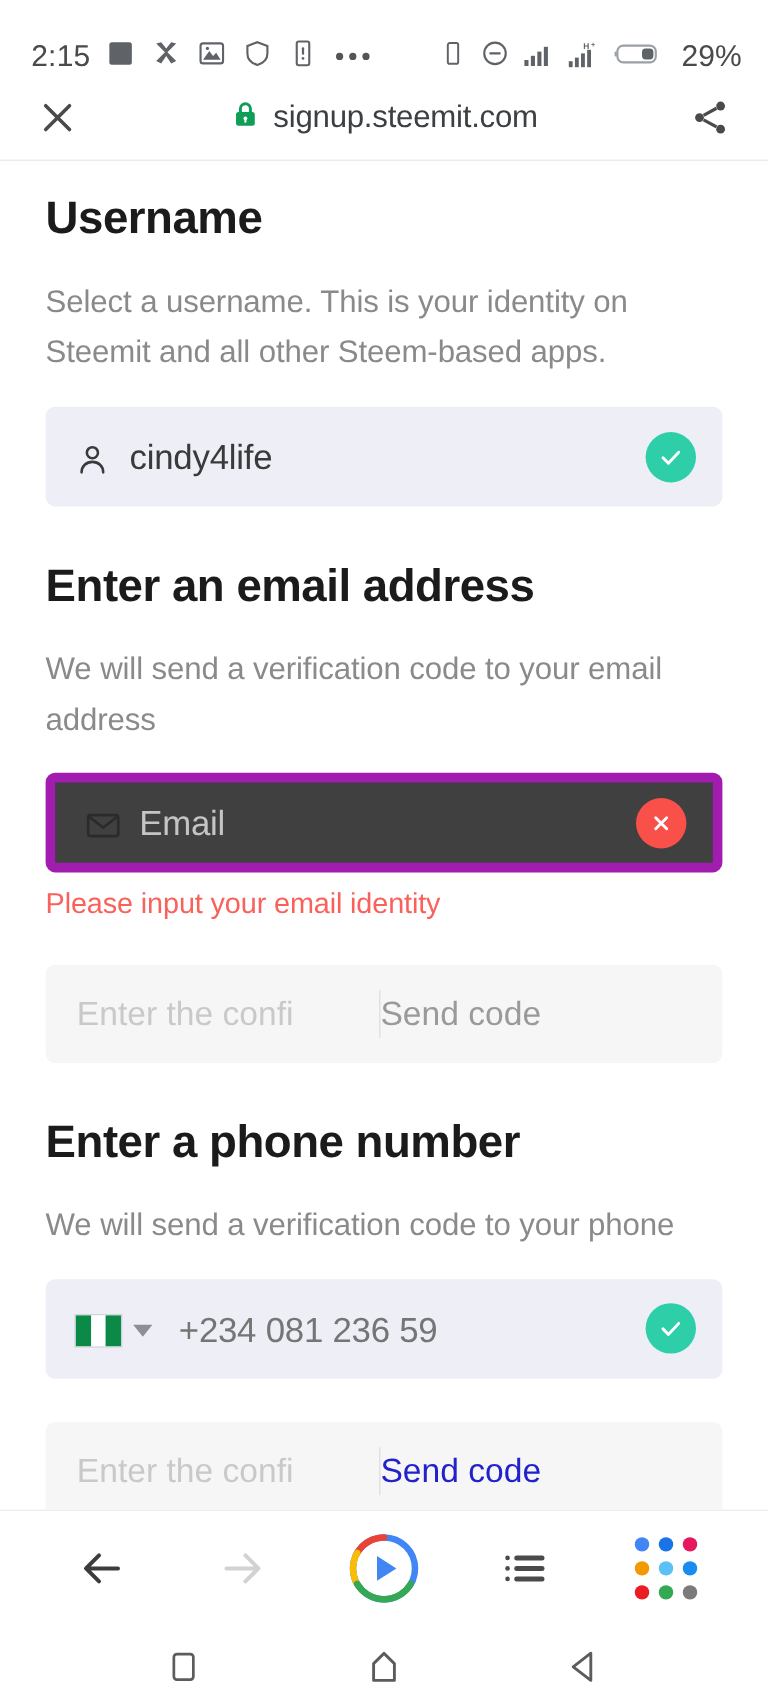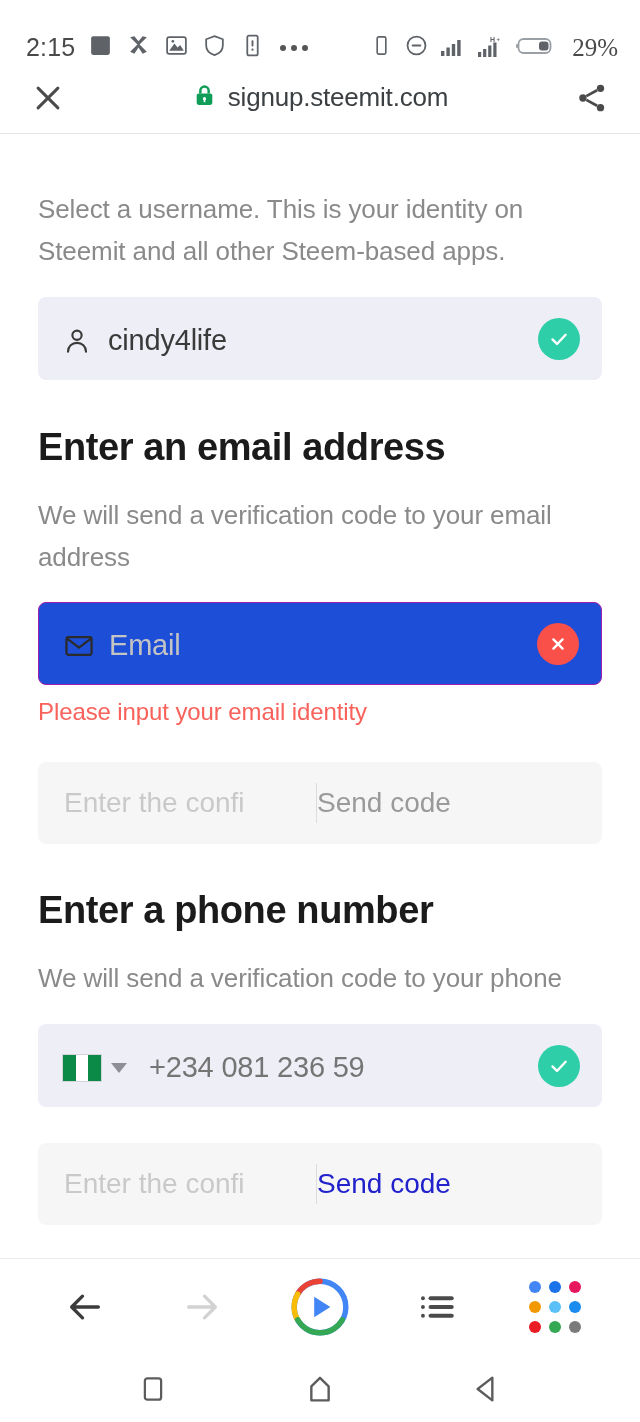--- a/index.html
+++ b/index.html
@@ -26,21 +26,21 @@
   .sb-right { gap:11px; }
   .sb-clock {
     font-size:25px;
     color:#4a4a4a;
     letter-spacing:.2px;
     font-family:"Liberation Sans", sans-serif;
   }
   .sb-ico { display:block; }
   .sb-dots { display:flex; gap:5px; align-items:center; margin-left:2px;}
   .sb-dots i { width:6px;height:6px;border-radius:50%;background:#555; display:block;}
-  .sb-batt-pct { font-size:25px; color:#4a4a4a; margin-left:3px;font-family:Liberation Serif, serif;}
+  .sb-batt-pct { font-size:25px; color:#4a4a4a; margin-left:3px;}
 
   
   .urlbar {
     height:72px;
     background:#ffffff;
     display:flex;
     align-items:center;
     padding:0 26px;
     border-bottom:1px solid #e6e6e6;
     position:relative;
@@ -91,21 +91,21 @@
   
   .field {
     height:83px;
     border-radius:8px;
     display:flex;
     align-items:center;
     padding:4px 22px 0 24px;
     position:relative;
   }
   .field.filled { background:#eeeef7; }
-  .field.error  { background:#1d4ed8; border:1px solid #a21caf; }
+  .field.error  { background:#404040; border:8px solid #a21caf; }
 
   .field-icon { width:44px; display:flex; align-items:center; }
   .field-val {
     font-size:29px;
     color:#3a3a3a;
     letter-spacing:-.2px;
     margin-left:2px;
   }
   .field-val.ph { color:#c4c4c4; }
   .field-val.dim { color:#757575; }
@@ -328,20 +328,21 @@
       <circle cx="5.6" cy="12" r="2.6" fill="#4a4a4a"></circle>
       <circle cx="18" cy="18.8" r="2.6" fill="#4a4a4a"></circle>
       <path d="M15.6 6.5 L8 10.7 M8 13.3 L15.6 17.5" stroke="#4a4a4a" stroke-width="1.9"></path>
     </svg>
   </div>
 </div>
 
 <div class="page">
 
   <div class="sec-username">
+    <div class="h1">Username</div>
     <div class="sub">Select a username. This is your identity on Steemit and all other Steem-based apps.</div>
 
     <div class="field filled" style="margin-top:25px;">
       <span class="field-icon">
         <svg width="30" height="30" viewBox="0 0 24 24">
           <circle cx="12" cy="7.4" r="3.7" fill="none" stroke="#3a3a3a" stroke-width="1.7"></circle>
           <path d="M4.8 20.5 c0-4.2 3.2-7 7.2-7 s7.2 2.8 7.2 7" fill="none" stroke="#3a3a3a" stroke-width="1.7" stroke-linecap="round"></path>
         </svg>
       </span>
       <span class="field-val">cindy4life</span>

